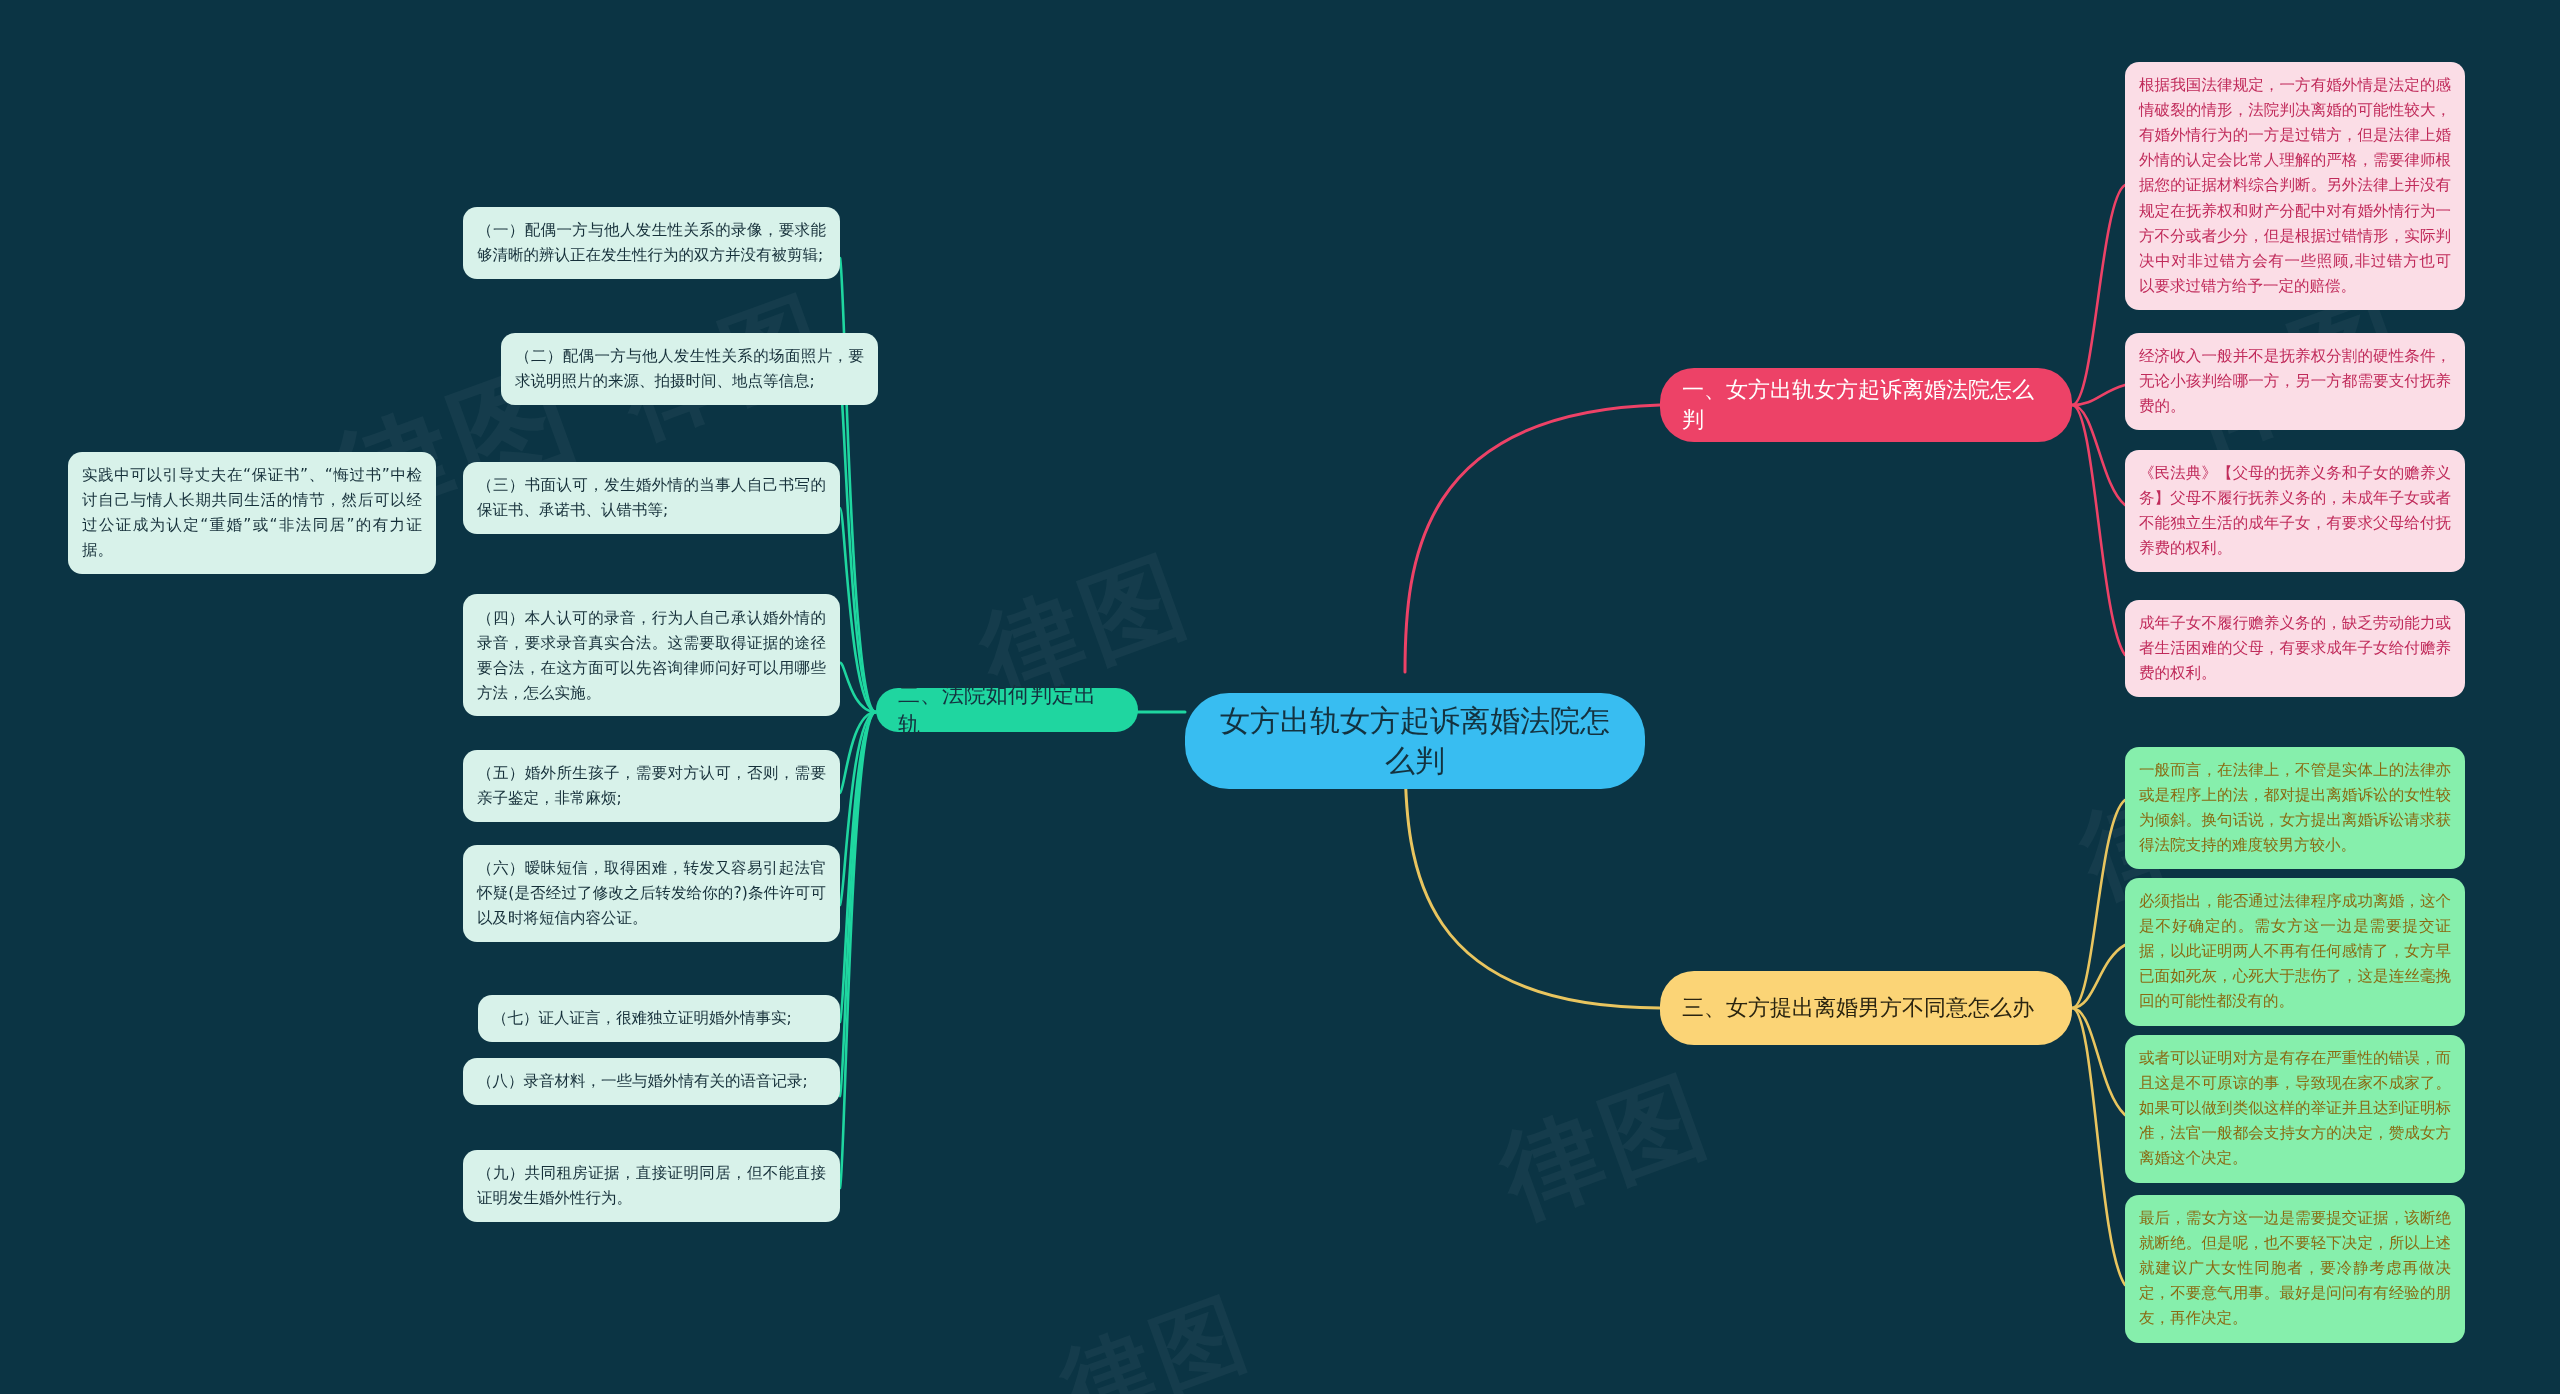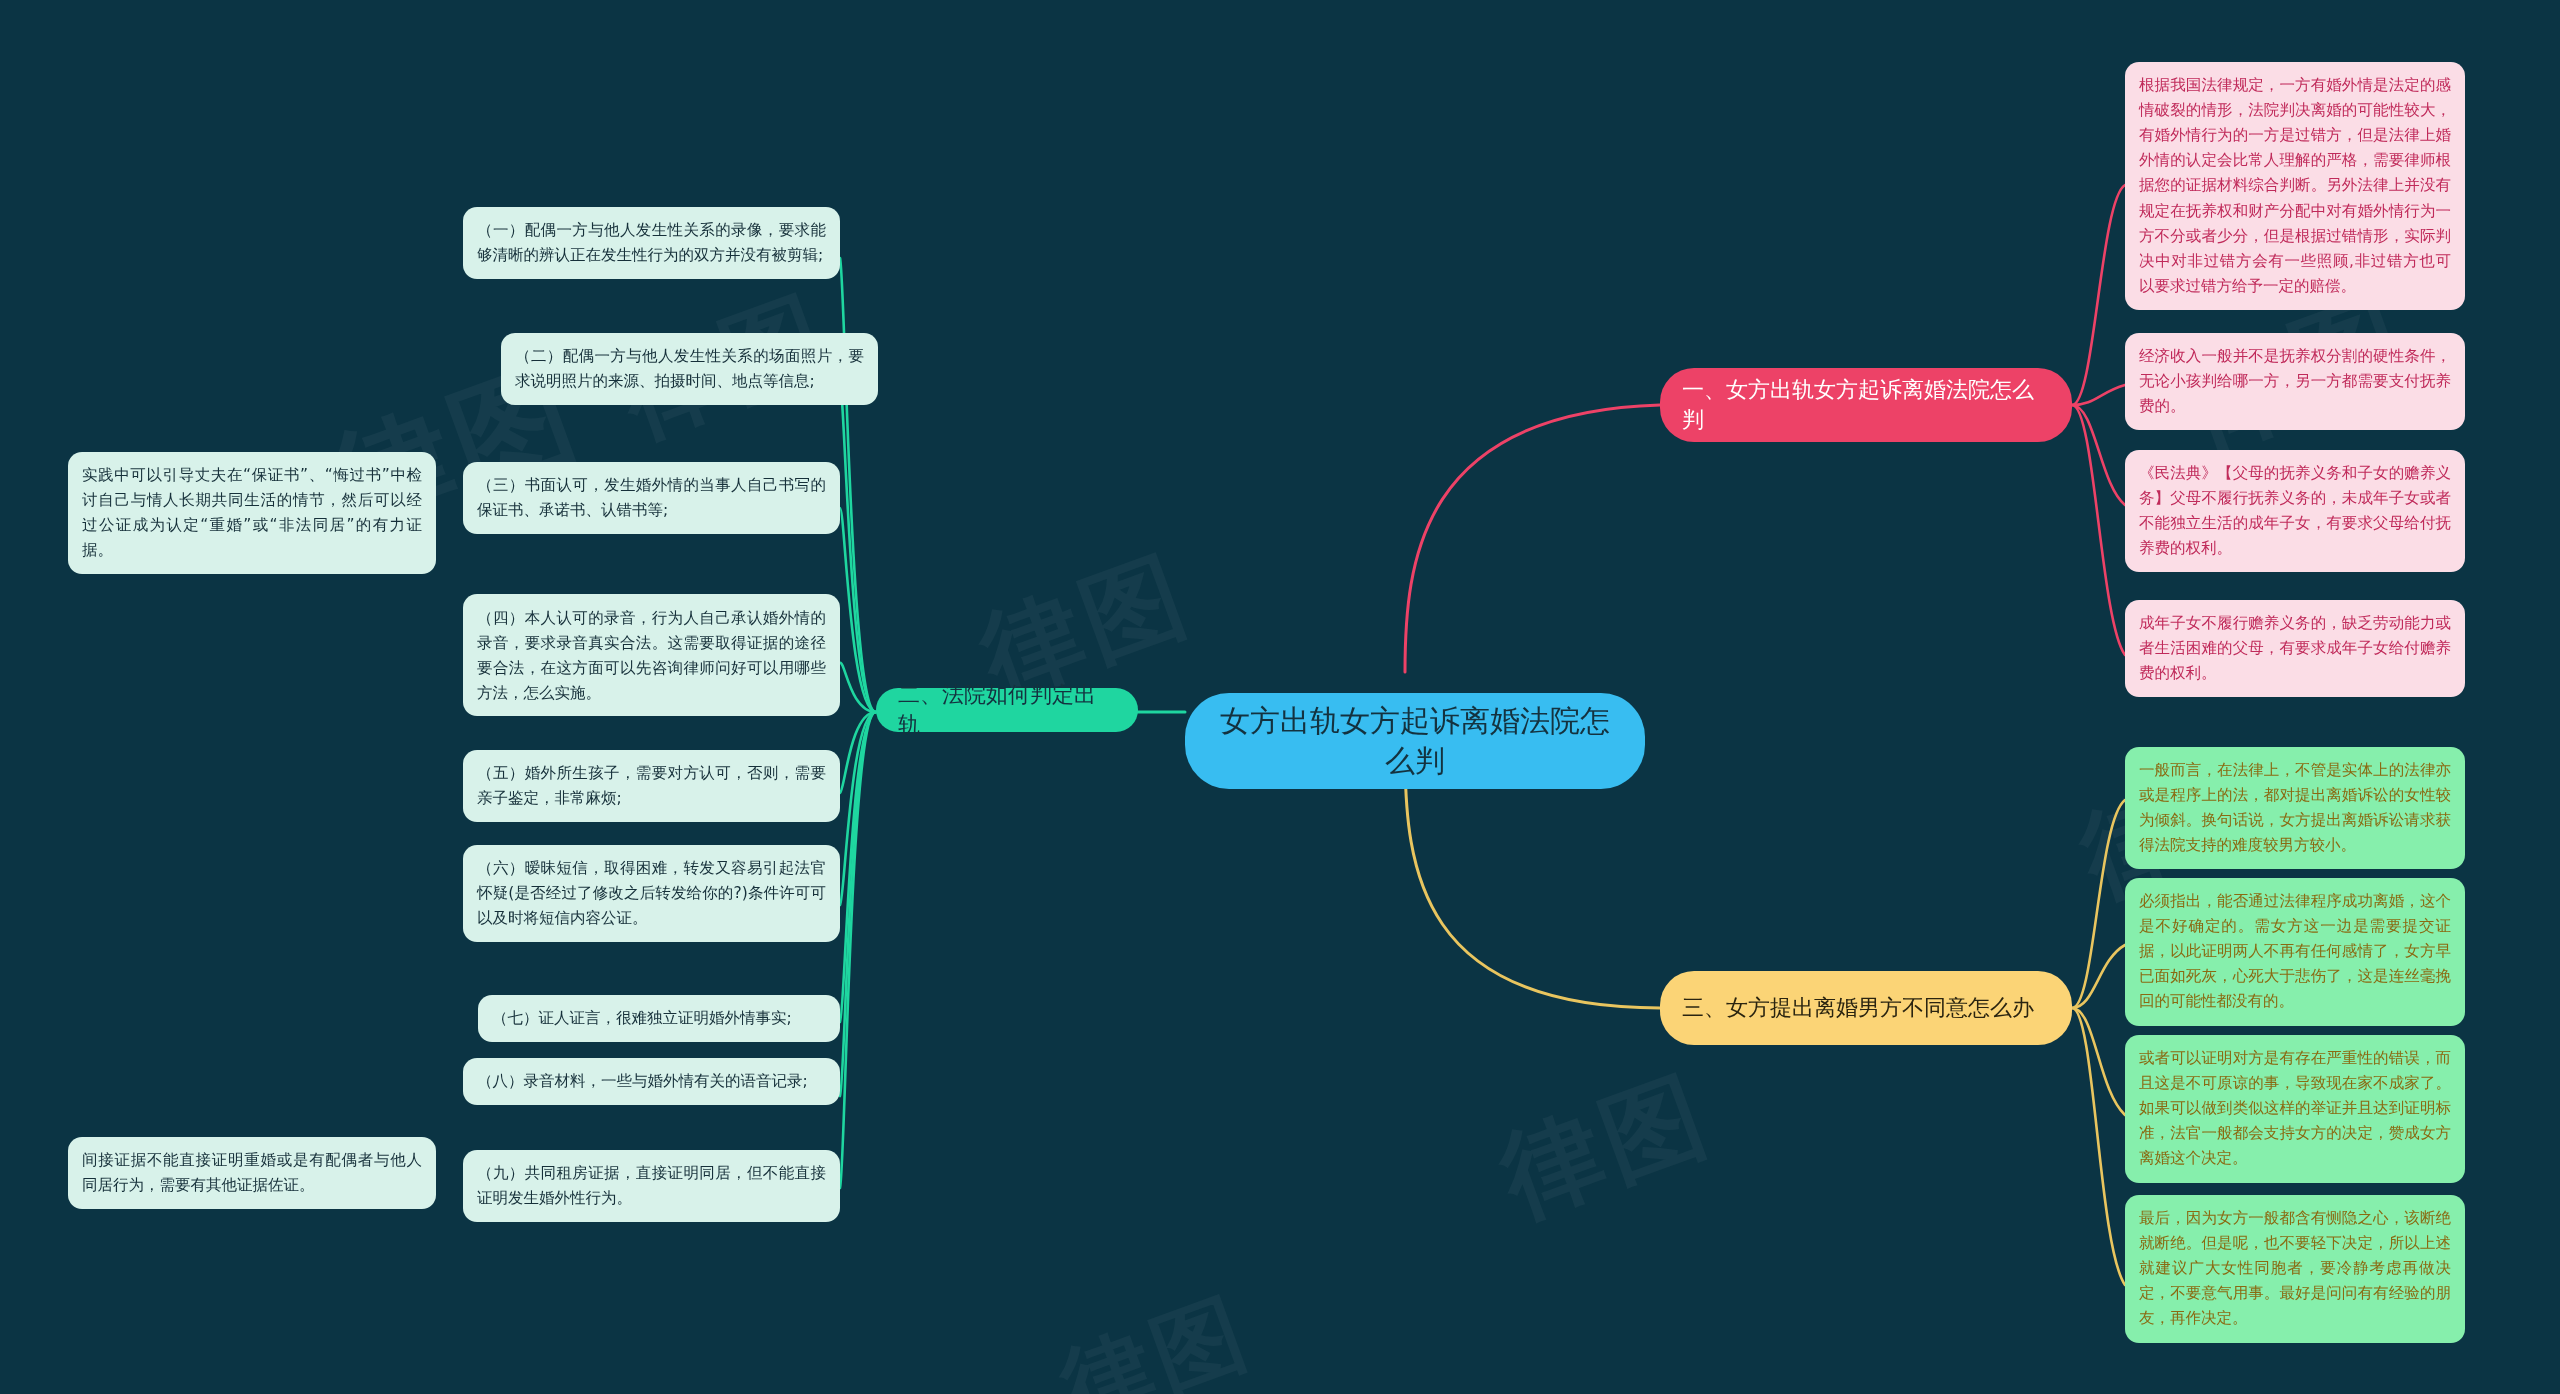--- a/index.html
+++ b/index.html
@@ -182,21 +182,21 @@
   <div class="node leaf cream" style="left:2125px; top:747px; width:340px;">
     <span>一般而言，在法律上，不管是实体上的法律亦或是程序上的法，都对提出离婚诉讼的女性较为倾斜。换句话说，女方提出离婚诉讼请求获得法院支持的难度较男方较小。</span>
   </div>
   <div class="node leaf cream" style="left:2125px; top:878px; width:340px;">
     <span>必须指出，能否通过法律程序成功离婚，这个是不好确定的。需女方这一边是需要提交证据，以此证明两人不再有任何感情了，女方早已面如死灰，心死大于悲伤了，这是连丝毫挽回的可能性都没有的。</span>
   </div>
   <div class="node leaf cream" style="left:2125px; top:1035px; width:340px;">
     <span>或者可以证明对方是有存在严重性的错误，而且这是不可原谅的事，导致现在家不成家了。如果可以做到类似这样的举证并且达到证明标准，法官一般都会支持女方的决定，赞成女方离婚这个决定。</span>
   </div>
   <div class="node leaf cream" style="left:2125px; top:1195px; width:340px;">
-    <span>最后，因为女方一般都含有恻隐之心，该断绝就断绝。但是呢，也不要轻下决定，所以上述就建议广大女性同胞者，要冷静考虑再做决定，不要意气用事。最好是问问有有经验的朋友，再作决定。</span>
+    <span>最后，需女方这一边是需要提交证据，该断绝就断绝。但是呢，也不要轻下决定，所以上述就建议广大女性同胞者，要冷静考虑再做决定，不要意气用事。最好是问问有有经验的朋友，再作决定。</span>
   </div>
 
   <div class="node leaf mint" style="left:463px; top:207px; width:377px;">
     <span>（一）配偶一方与他人发生性关系的录像，要求能够清晰的辨认正在发生性行为的双方并没有被剪辑;</span>
   </div>
   <div class="node leaf mint" style="left:463px; top:333px; width:377px;margin-left:38px;">
     <span>（二）配偶一方与他人发生性关系的场面照片，要求说明照片的来源、拍摄时间、地点等信息;</span>
   </div>
   <div class="node leaf mint" style="left:463px; top:462px; width:377px;">
     <span>（三）书面认可，发生婚外情的当事人自己书写的保证书、承诺书、认错书等;</span>
@@ -216,17 +216,14 @@
   <div class="node leaf mint" style="left:463px; top:1058px; width:377px;">
     <span>（八）录音材料，一些与婚外情有关的语音记录;</span>
   </div>
   <div class="node leaf mint" style="left:463px; top:1150px; width:377px;">
     <span>（九）共同租房证据，直接证明同居，但不能直接证明发生婚外性行为。</span>
   </div>
 
   <div class="node leaf mint" style="left:68px; top:452px; width:368px;">
     <span>实践中可以引导丈夫在“保证书”、“悔过书”中检讨自己与情人长期共同生活的情节，然后可以经过公证成为认定“重婚”或“非法同居”的有力证据。</span>
   </div>
-  <div class="node leaf mint" style="left:68px; top:1137px; width:368px;">
-    <span>间接证据不能直接证明重婚或是有配偶者与他人同居行为，需要有其他证据佐证。</span>
-  </div>
 
 </div>
 
 </body></html>

